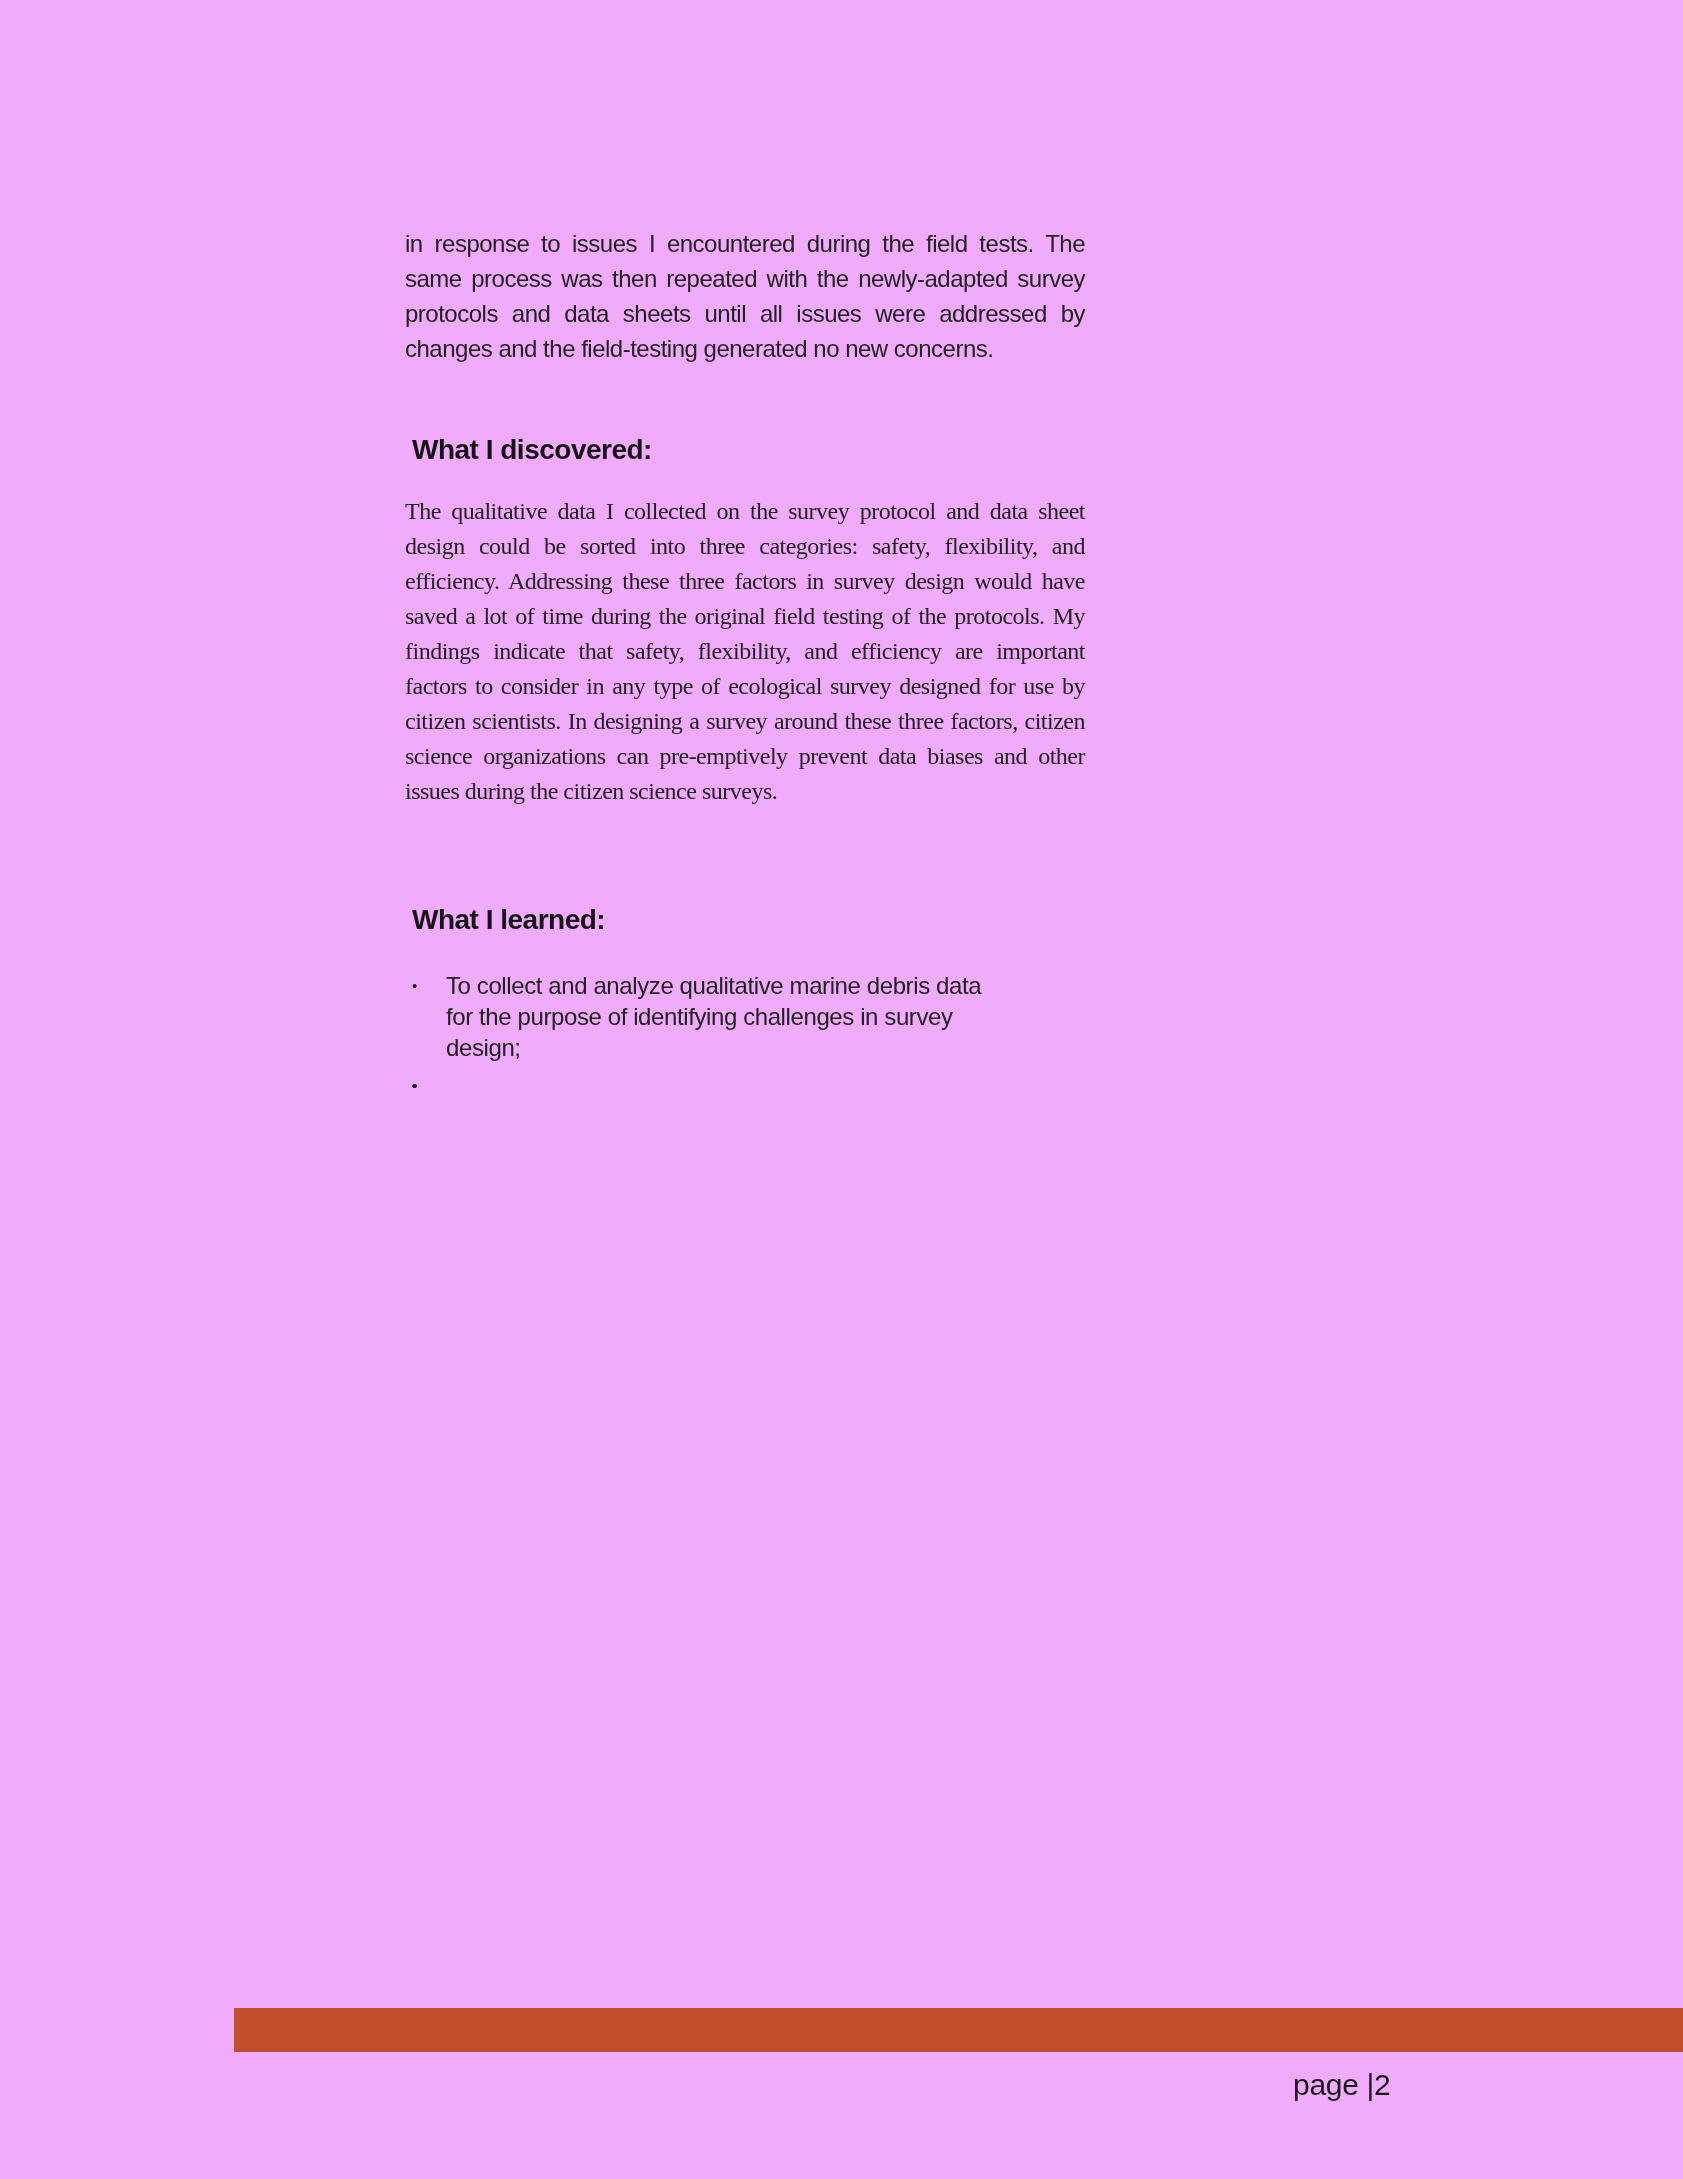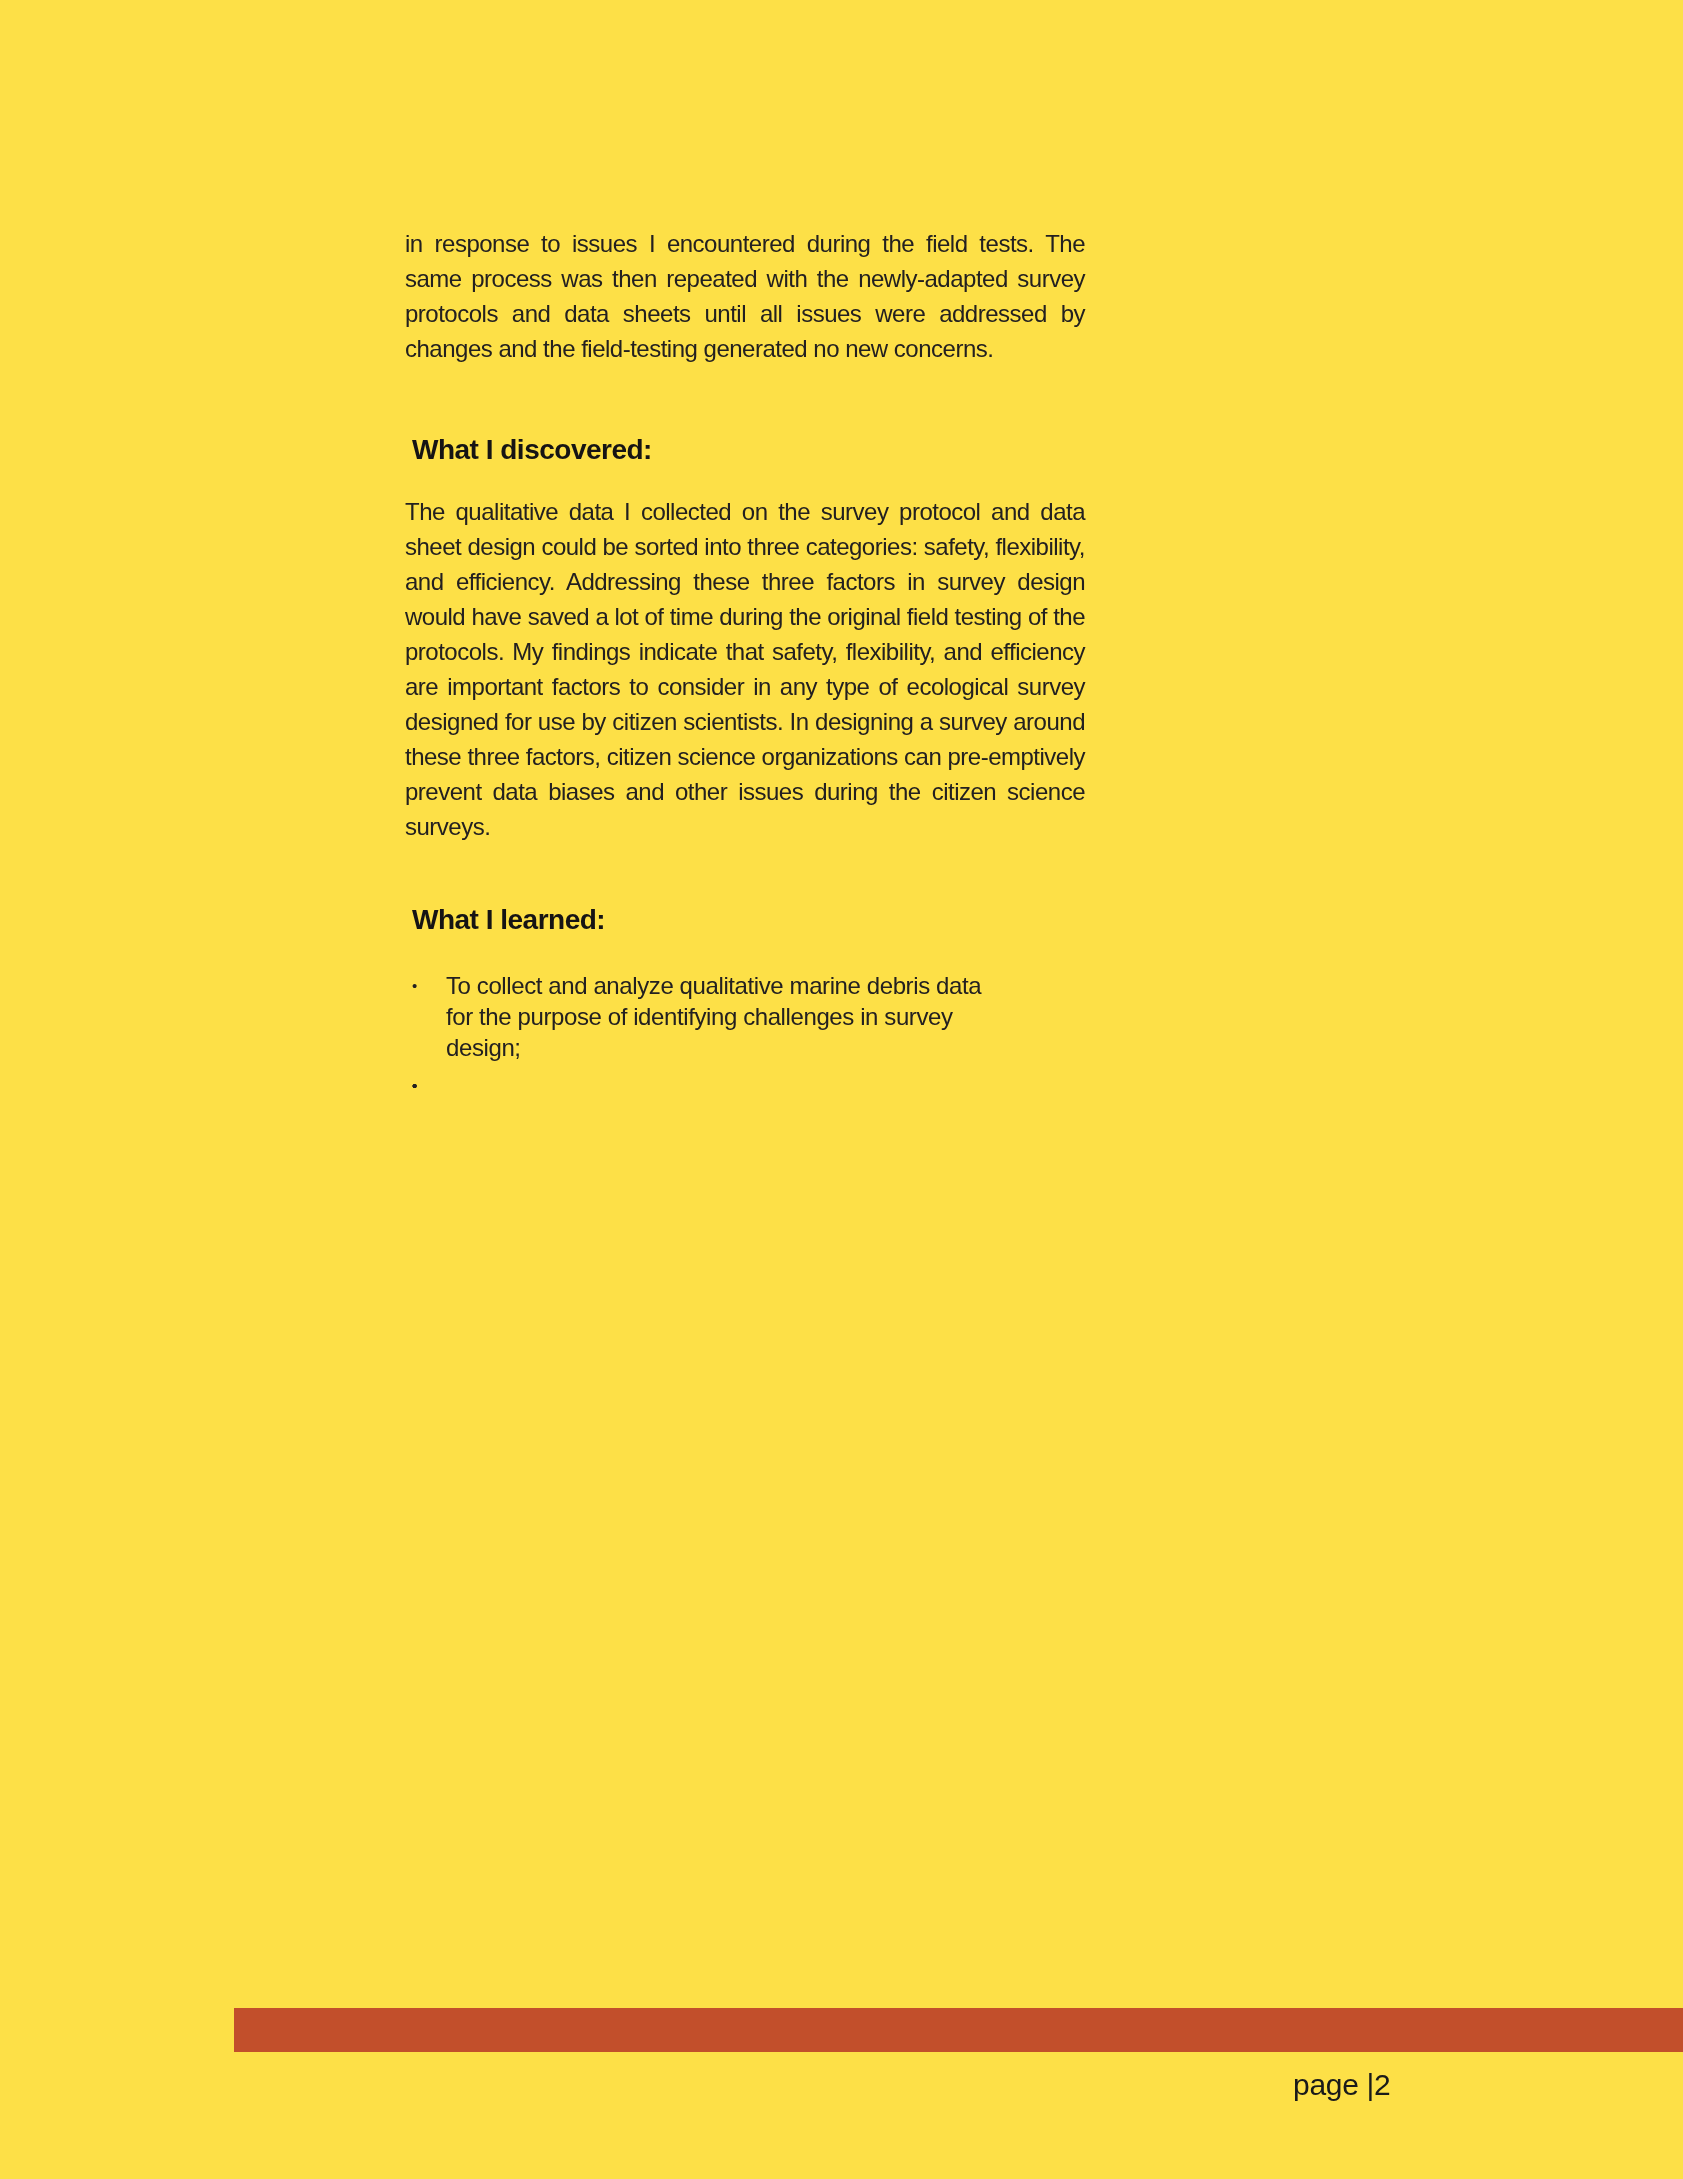--- a/index.html
+++ b/index.html
@@ -10,35 +10,35 @@
     width: 1683px;
     height: 2179px;
     position: relative;
     background: #ffffff;
     font-family: "Liberation Sans", sans-serif;
     overflow: hidden;
   }
   .page {
     position: absolute;
     inset: 0;
-    background: #fde047;
+    background: #f0abfc;
   }
   .para {
     position: absolute;
     left: 405px;
     width: 680px;
     margin: 0;
     font-size: 24px;
     line-height: 35px;
     letter-spacing: -0.5px;
     color: #232020;
     text-align: justify;
   }
   .para-intro { top: 226px; }
-  .para-discovered { top: 494px; }
+  .para-discovered { top: 494px; font-family: Liberation Serif, serif; }
   .heading {
     position: absolute;
     left: 403px;
     margin: 9px;
     font-size: 28px;
     line-height: 30px;
     font-weight: bold;
     letter-spacing: -0.5px;
     color: #161414;
   }

